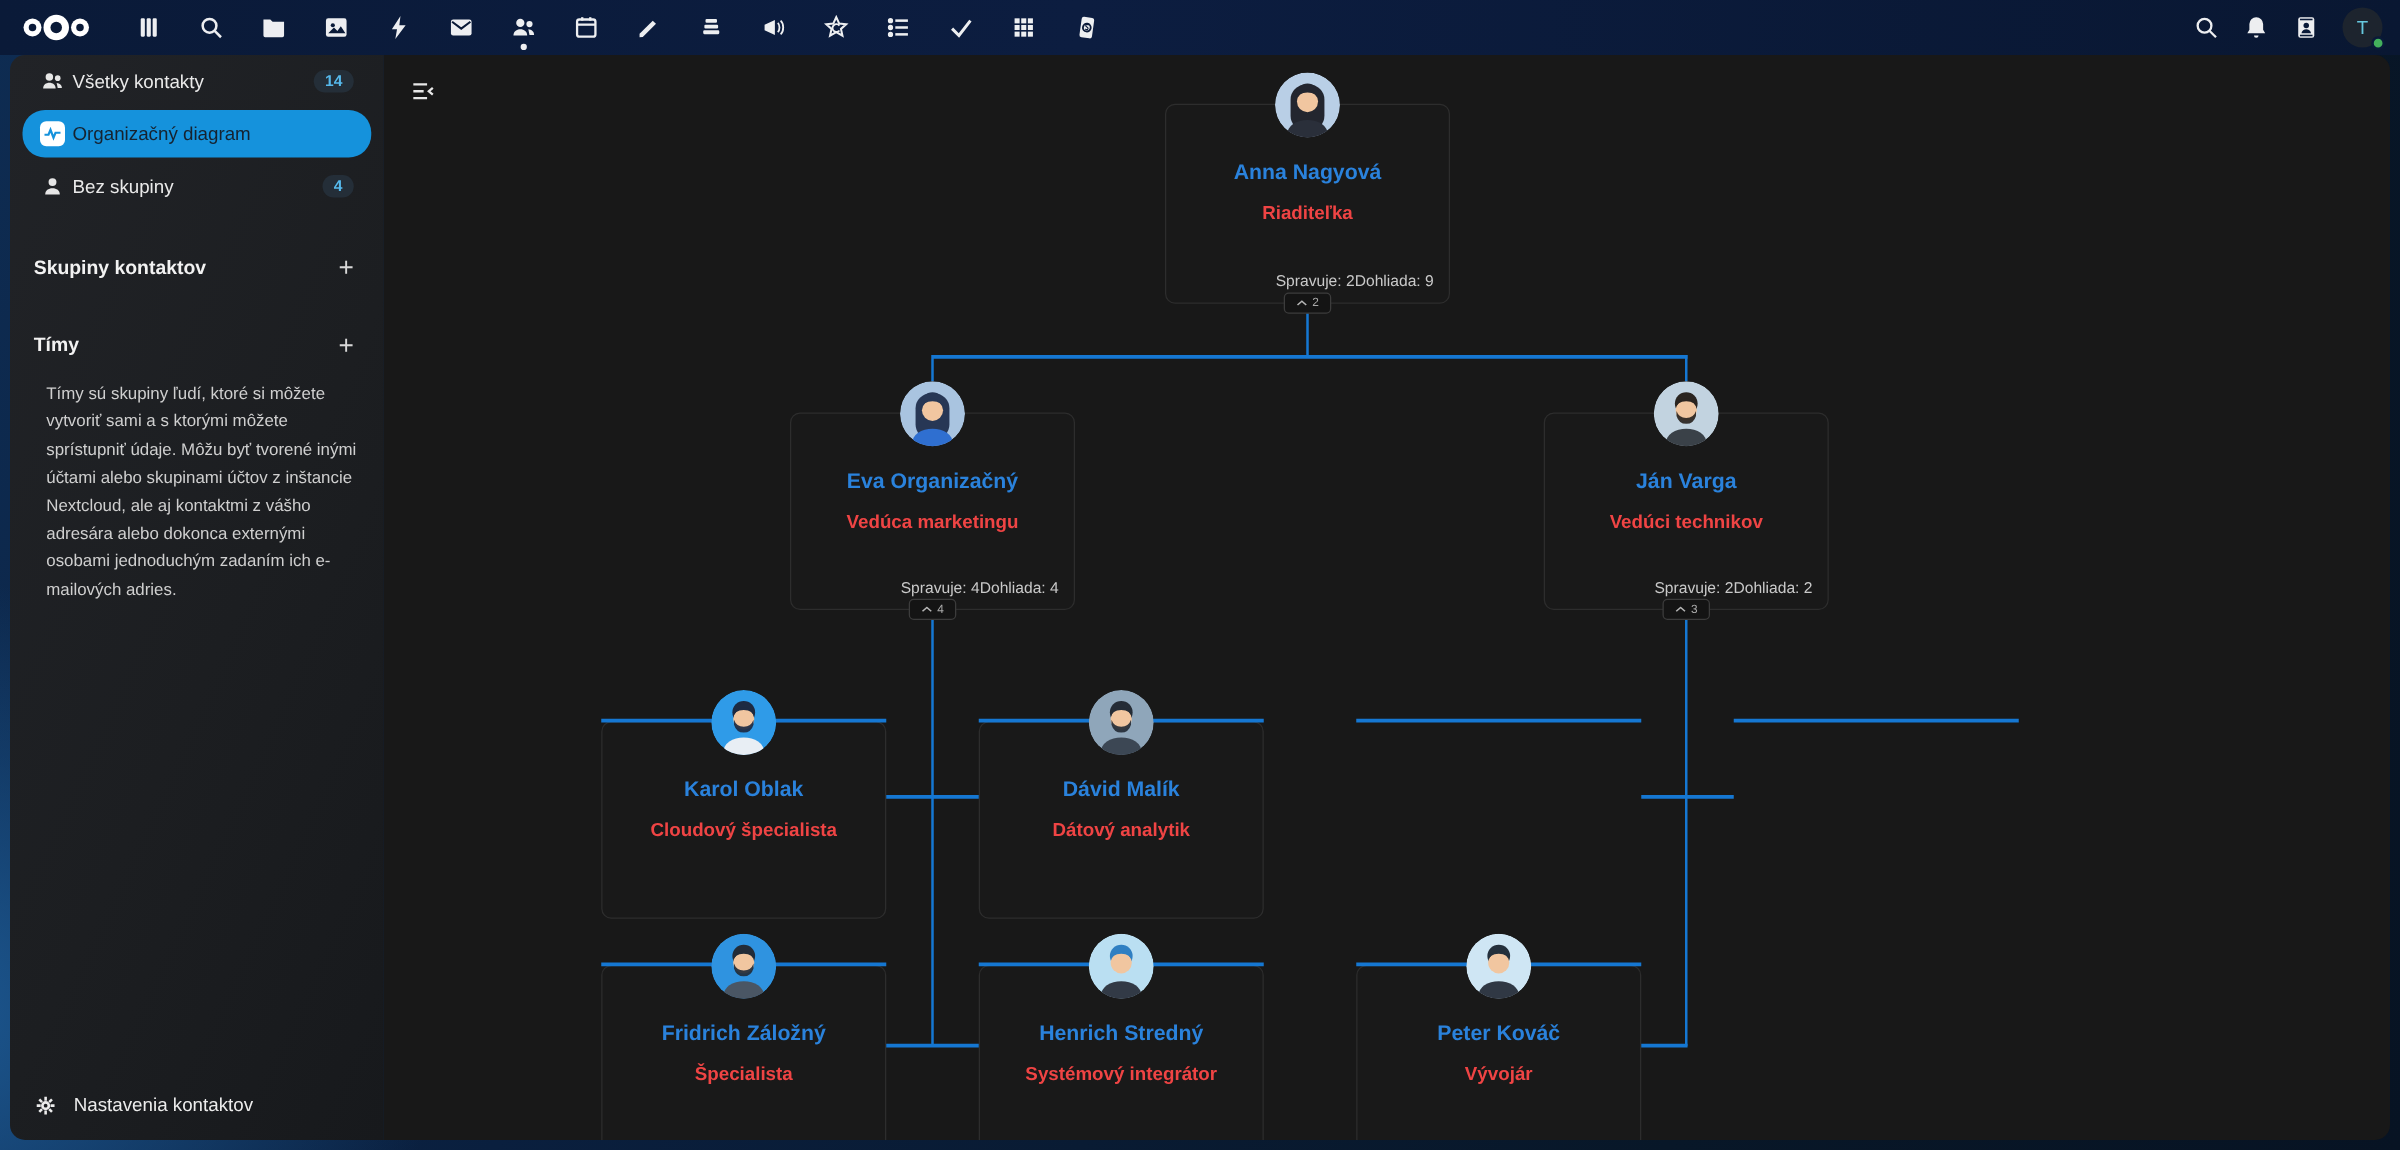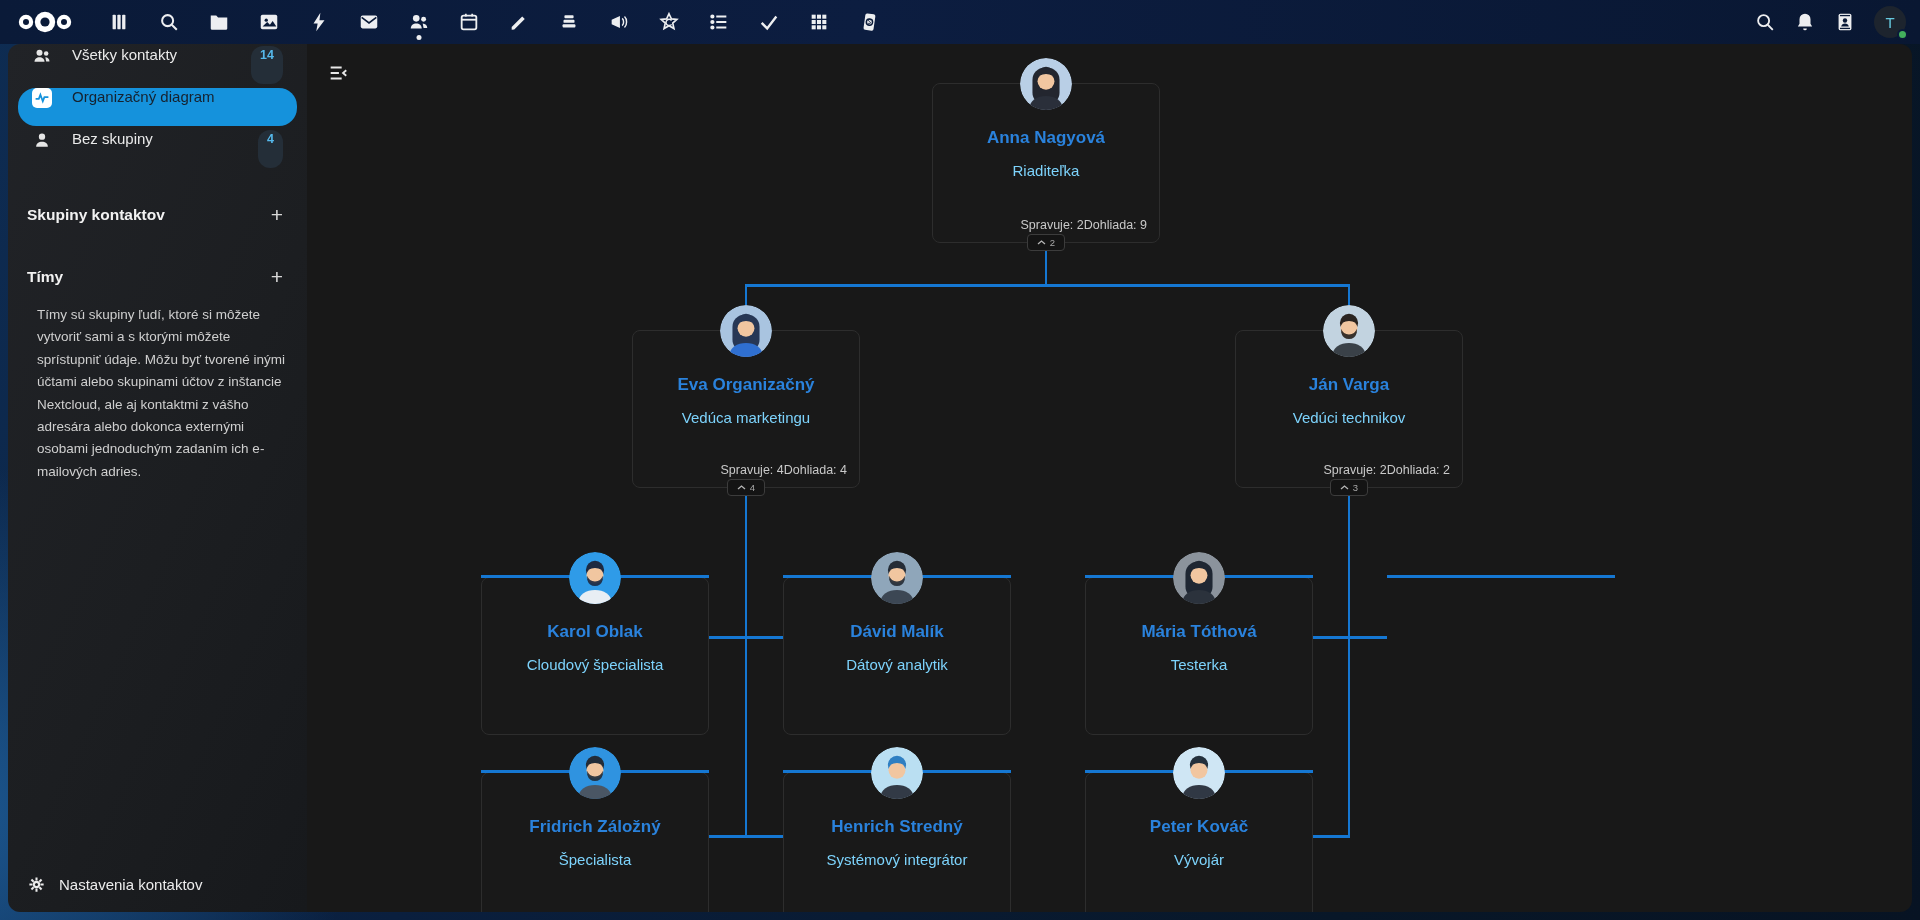--- a/index.html
+++ b/index.html
@@ -28,22 +28,22 @@
   .app{position:absolute;left:8px;top:44px;width:1904px;height:868px;border-radius:12px;
     overflow:hidden;display:flex}
 
   
   .sidebar{width:299px;height:100%;flex:0 0 299px;
     background:linear-gradient(115deg,#212327 0%,#1c1e21 55%,#17191c 100%);
     display:flex;flex-direction:column;position:relative}
   .new-contact{margin:12px 12px 10px 12px;height:38px;border-radius:10px;background:#2c2c2e;
     border:1px solid #404044;color:#f1f1f1;font-size:15px;font-weight:700;
     display:flex;align-items:center;justify-content:center;gap:10px;cursor:pointer}
-  .nav-item{height:38px;margin:2px 10px;border-radius:18px;display:flex;
-    padding:0 14px;color:#eaeaea;font-size:15px;gap:20px;cursor:pointer}
+  .nav-item{height:38px;margin:2px 10px;border-radius:18px;display:flex;align-items:center;
+    padding:0 14px;color:#eaeaea;font-size:15px;gap:6px;cursor:pointer}
   .nav-item.active{background:#1592dc;color:#16222f;font-weight:500}
   .nav-item .grow{flex:1}
   .badge{background:#242e38;color:#56b9ec;font-size:12.5px;font-weight:700;
     border-radius:12px;padding:3px 9px;line-height:1}
   .sec-head{display:flex;align-items:center;padding:0 16px 0 19px;margin-top:28px;height:34px}
   .sec-head .t{color:#f2f2f2;font-weight:700;font-size:15.5px;flex:1}
   .plusbtn{width:28px;height:28px;border-radius:8px;display:flex;align-items:center;
     justify-content:center;color:#d8d8d8;font-size:21px;cursor:pointer}
   .teams-desc{margin:10px 16px 0 29px;width:252px;color:#cfcfcf;font-size:13.5px;line-height:1.66}
   .side-bottom{margin-top:auto;display:flex;align-items:center;gap:13px;padding:16px 16px 18px 18px;
@@ -55,21 +55,21 @@
   
   .main{flex:1;height:100%;background:#181818;position:relative;overflow:hidden}
   .collapse-menu{position:absolute;left:16px;top:14px;width:30px;height:30px;display:flex;
     align-items:center;justify-content:center;cursor:pointer;border-radius:8px}
 
   .node{position:absolute;width:228px;height:158px;background:#191919;border:1px solid #2d2d2d;
     border-radius:8px;text-align:center;cursor:pointer}
   .node .avatar{position:absolute;left:50%;top:-26px;transform:translateX(-50%);
     width:52px;height:52px;border-radius:50%;overflow:hidden;z-index:3}
   .node .nm{margin-top:44px;color:#2a82dc;font-weight:700;font-size:17px}
-  .node .rl{margin-top:14px;color:#7dd3fc;font-weight:400;font-size:15px}
+  .node .rl{margin-top:14px;color:#ef4444;font-weight:700;font-size:15px}
   .stats{position:absolute;left:12px;right:12px;bottom:10px;display:flex;
     justify-content:flex-end;color:#c9c9c9;font-size:12.5px}
   .tab{position:absolute;left:50%;bottom:-9px;transform:translateX(-50%);width:38px;height:17px;
     background:#141414;border:1px solid #3c3c3c;border-radius:4px;display:flex;gap:4px;
     align-items:center;justify-content:center;color:#a9a9a9;font-size:9.5px;z-index:4;cursor:pointer}
 
   .hline,.vline{position:absolute;background:#1577d2;z-index:2}
   .hline{height:3px}
   .vline{width:2px}
 </style>
@@ -422,32 +422,20 @@
             <circle cx="24" cy="24" r="24" fill="#8fa6ba"></circle>
             <ellipse cx="24" cy="45.5" rx="15" ry="10.5" fill="#3c4754"></ellipse>
             <circle cx="24" cy="16.5" r="8.4" fill="#252c36"></circle>
             <circle cx="24" cy="21.5" r="7.8" fill="#f1c6a0"></circle>
             <path d="M16.2 20.5 A7.8 7.8 0 0 1 31.8 20.5 Q31 14.8 24 14.8 Q17 14.8 16.2 20.5 Z" fill="#252c36"></path>
             <path d="M16.8 22 a7.6 7.6 0 0 0 14.4 0 l0 3.6 a7.6 8.6 0 0 1 -14.4 0 Z" fill="#252c36" opacity="0.92"></path>
           </svg></div>
       <div class="nm">Dávid Malík</div>
       <div class="rl">Dátový analytik</div>
     </div>
-    <div class="node" style="left:778px;top:533px">
-      <div class="avatar"><svg viewBox="0 0 48 48" width="52" height="52">
-            <circle cx="24" cy="24" r="24" fill="#8b939c"></circle>
-            <rect x="11.5" y="9" width="25" height="34" rx="11" fill="#1f2733"></rect>
-            <ellipse cx="24" cy="45.5" rx="15" ry="10.5" fill="#2b323c"></ellipse>
-            <circle cx="24" cy="16.5" r="8.4" fill="#1f2733"></circle>
-            <circle cx="24" cy="21.5" r="7.8" fill="#f1c6a0"></circle>
-            <path d="M16.2 20.5 A7.8 7.8 0 0 1 31.8 20.5 Q31 14.8 24 14.8 Q17 14.8 16.2 20.5 Z" fill="#1f2733"></path>
-          </svg></div>
-      <div class="nm">Mária Tóthová</div>
-      <div class="rl">Testerka</div>
-    </div>
 
     <div class="node" style="left:174px;top:728px">
       <div class="avatar"><svg viewBox="0 0 48 48" width="52" height="52">
             <circle cx="24" cy="24" r="24" fill="#2f93e0"></circle>
             <ellipse cx="24" cy="45.5" rx="15" ry="10.5" fill="#4a5664"></ellipse>
             <circle cx="24" cy="16.5" r="8.4" fill="#232c38"></circle>
             <circle cx="24" cy="21.5" r="7.8" fill="#f1c6a0"></circle>
             <path d="M16.2 20.5 A7.8 7.8 0 0 1 31.8 20.5 Q31 14.8 24 14.8 Q17 14.8 16.2 20.5 Z" fill="#232c38"></path>
             <path d="M16.8 22 a7.6 7.6 0 0 0 14.4 0 l0 3.6 a7.6 8.6 0 0 1 -14.4 0 Z" fill="#232c38" opacity="0.92"></path>
           </svg></div>

